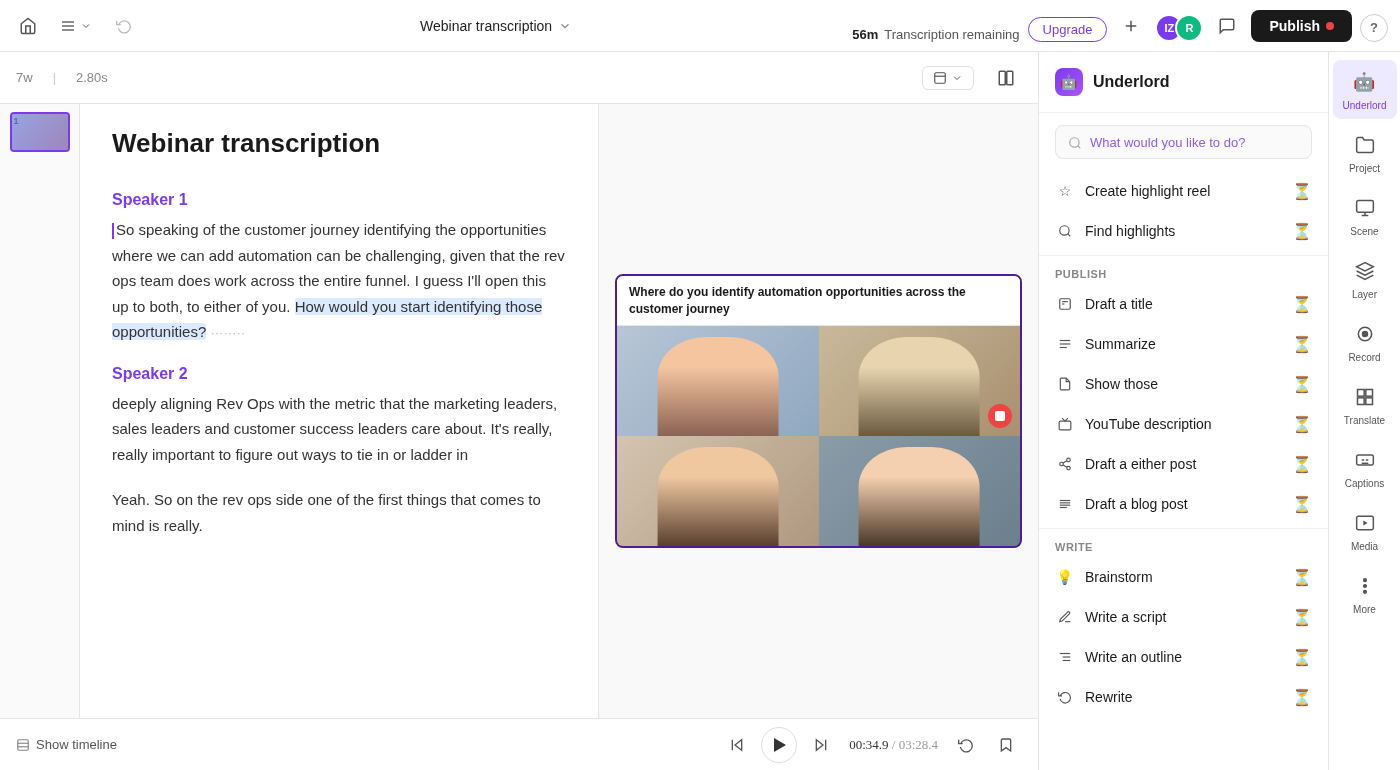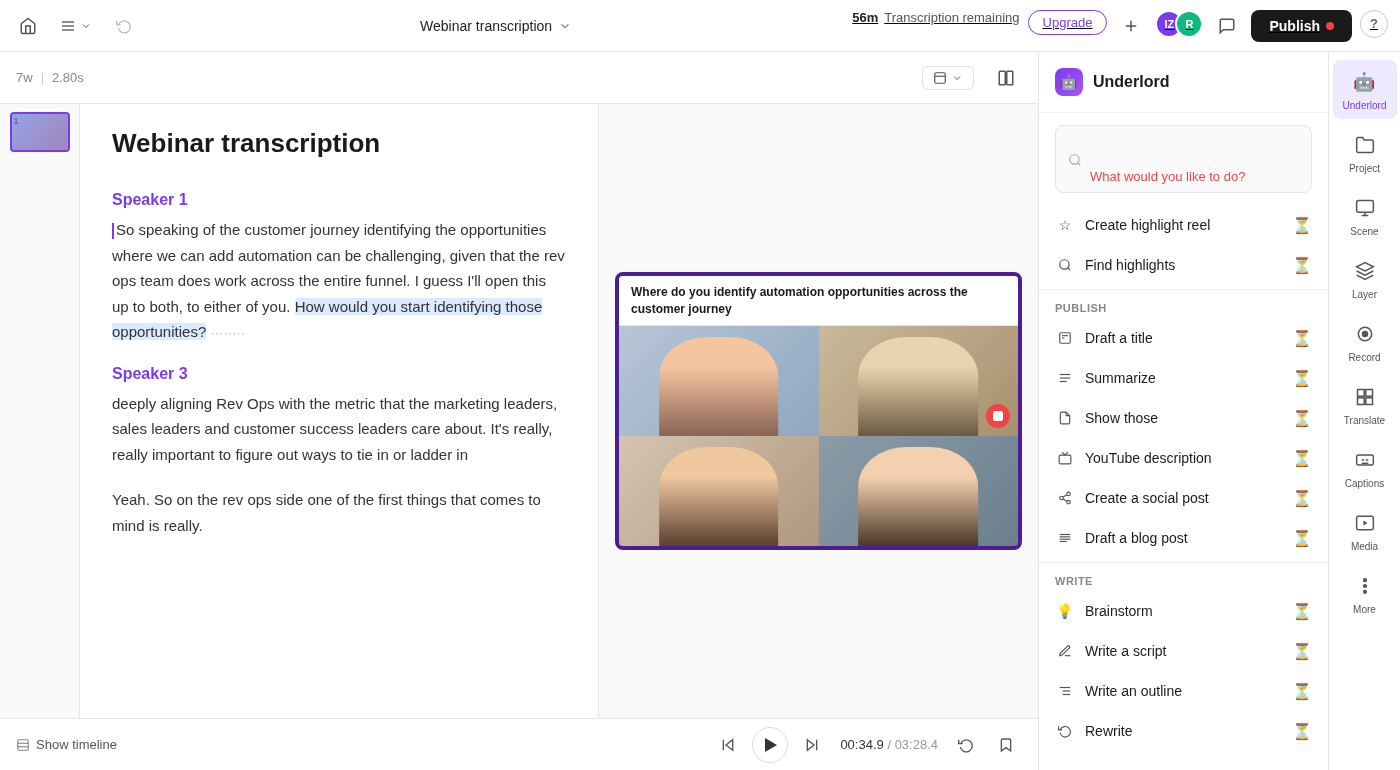--- a/index.html
+++ b/index.html
@@ -6,40 +6,40 @@
     body { font-family: -apple-system, BlinkMacSystemFont, 'Segoe UI', sans-serif; background: #f5f5f5; width: 1400px; height: 770px; overflow: hidden; display: flex; flex-direction: column; }
 
     
     .topbar { height: 52px; background: #fff; border-bottom: 1px solid #e5e5e5; display: flex; align-items: center; padding: 0 12px; gap: 8px; flex-shrink: 0; }
     .topbar-left { display: flex; align-items: center; gap: 8px; }
     .topbar-home { width: 32px; height: 32px; display: flex; align-items: center; justify-content: center; border-radius: 6px; cursor: pointer; }
     .topbar-menu { display: flex; align-items: center; gap: 4px; padding: 4px 8px; border-radius: 6px; cursor: pointer; }
     .topbar-undo { width: 32px; height: 32px; display: flex; align-items: center; justify-content: center; border-radius: 6px; cursor: pointer; color: #999; }
     .topbar-center { flex: 1; display: flex; align-items: center; justify-content: center; gap: 6px; }
     .topbar-title { font-size: 14px; font-weight: 500; color: #222; cursor: pointer; }
-    .topbar-right { display: flex; align-items: flex-start; gap: 8px; text-decoration: underline; }
+    .topbar-right { display: flex; align-items: flex-end; gap: 8px; }
     .transcription-remaining { font-size: 13px; color: #555; display: flex; align-items: center; gap: 6px; }
     .transcription-time { font-weight: 600; color: #222; }
     .upgrade-btn { background: transparent; border: 1.5px solid #7c3aed; color: #7c3aed; border-radius: 20px; padding: 4px 14px; font-size: 13px; font-weight: 500; cursor: pointer; }
     .topbar-icon-btn { width: 32px; height: 32px; display: flex; align-items: center; justify-content: center; border-radius: 6px; cursor: pointer; background: none; border: none; }
     .avatar-group { display: flex; align-items: center; }
     .avatar { width: 28px; height: 28px; border-radius: 50%; display: flex; align-items: center; justify-content: center; font-size: 11px; font-weight: 600; color: #fff; border: 2px solid #fff; }
     .avatar-iz { background: #7c3aed; }
     .avatar-r { background: #10b981; margin-left: -8px; }
     .publish-btn { background: #1a1a1a; color: #fff; border: none; border-radius: 8px; padding: 8px 18px; font-size: 14px; font-weight: 600; cursor: pointer; display: flex; align-items: center; gap: 6px; }
     .publish-dot { width: 8px; height: 8px; border-radius: 50%; background: #ef4444; }
     .help-btn { width: 28px; height: 28px; border-radius: 50%; border: 1.5px solid #ccc; display: flex; align-items: center; justify-content: center; font-size: 13px; font-weight: 600; color: #666; cursor: pointer; background: none; }
 
     
     .main { display: flex; flex: 1; overflow: hidden; }
 
     
     .transcript-panel { flex: 1; display: flex; flex-direction: column; background: #fff; min-width: 0; }
     .transcript-toolbar { height: 52px; border-bottom: 1px solid #e5e5e5; display: flex; align-items: center; padding: 0 16px; gap: 16px; }
-    .toolbar-stats { display: flex; align-items: center; gap: 8px; font-size: 13px; color: #888; }
+    .toolbar-stats { display: flex; align-items: center; gap: 20px; font-size: 13px; color: #888; }
     .toolbar-stat-sep { color: #ccc; }
     .toolbar-spacer { flex: 1; }
     .toolbar-view-btn { display: flex; align-items: center; gap: 4px; border: 1px solid #e0e0e0; border-radius: 6px; padding: 4px 10px; font-size: 13px; cursor: pointer; background: none; }
     .toolbar-split-view { width: 32px; height: 32px; display: flex; align-items: center; justify-content: center; border-radius: 6px; cursor: pointer; }
 
     
     .slide-sidebar { width: 80px; border-right: 1px solid #e5e5e5; padding: 8px; display: flex; flex-direction: column; gap: 6px; align-items: center; background: #fafafa; }
     .slide-thumb { width: 60px; height: 40px; background: #ddd; border-radius: 4px; border: 2px solid #7c3aed; display: flex; align-items: center; justify-content: center; cursor: pointer; overflow: hidden; position: relative; }
     .slide-num { position: absolute; top: 2px; left: 2px; font-size: 9px; color: #555; font-weight: 600; }
     .slide-mini-img { width: 100%; height: 100%; background: linear-gradient(135deg, #667eea 0%, #764ba2 100%); opacity: 0.6; }
@@ -48,41 +48,41 @@
     .transcript-content { flex: 1; display: flex; overflow: hidden; }
     .transcript-text-area { flex: 1; padding: 24px 32px; overflow-y: auto; }
     .transcript-title { font-size: 26px; font-weight: 700; color: #1a1a1a; margin-bottom: 32px; }
     .speaker-label { font-size: 16px; font-weight: 700; color: #7c3aed; margin-bottom: 8px; }
     .transcript-paragraph { font-size: 15px; line-height: 1.7; color: #333; margin-bottom: 20px; }
     .text-highlight { background: #dbeafe; border-radius: 2px; }
     .cursor-bar { display: inline-block; width: 2px; height: 16px; background: #7c3aed; margin-right: 2px; vertical-align: middle; }
 
     
     .video-panel { width: 440px; border-left: 1px solid #e5e5e5; display: flex; align-items: center; justify-content: center; padding: 16px; background: #f9f9f9; }
-    .video-frame { border: 4px solid #4c1d95; border-radius: 8px; overflow: hidden; width: 420px; }
+    .video-frame { border: 2px solid #4c1d95; border-radius: 8px; overflow: hidden; width: 420px; }
     .video-header { background: rgba(255,255,255,0.95); padding: 8px 12px; font-size: 12px; font-weight: 600; color: #1a1a1a; border-bottom: 1px solid #e5e5e5; line-height: 1.4; }
     .video-grid { display: grid; grid-template-columns: 1fr 1fr; grid-template-rows: 1fr 1fr; background: #1a1a1a; }
     .video-cell { height: 110px; overflow: hidden; position: relative; }
     .video-cell-bg1 { background: linear-gradient(135deg, #b8c5d6 0%, #8fa8c0 100%); }
     .video-cell-bg2 { background: linear-gradient(135deg, #c9b99a 0%, #a89070 100%); }
     .video-cell-bg3 { background: linear-gradient(135deg, #d4c5b0 0%, #b09880 100%); }
     .video-cell-bg4 { background: linear-gradient(135deg, #8a9ca8 0%, #6b7f8c 100%); }
     .video-person { position: absolute; bottom: 0; left: 50%; transform: translateX(-50%); width: 60%; height: 90%; border-radius: 40% 40% 0 0; }
     .person1 { background: linear-gradient(180deg, #f5c5a0 30%, #8B6354 100%); }
     .person2 { background: linear-gradient(180deg, #e8d5b0 30%, #6B5A3E 100%); }
     .person3 { background: linear-gradient(180deg, #f0c8a0 30%, #5a4030 100%); }
     .person4 { background: linear-gradient(180deg, #f5d0b0 30%, #4a3828 100%); }
     .record-icon { position: absolute; bottom: 8px; right: 8px; width: 24px; height: 24px; background: #ef4444; border-radius: 50%; display: flex; align-items: center; justify-content: center; }
     .record-inner { width: 10px; height: 10px; background: #fff; border-radius: 2px; }
 
     
     .playback-bar { height: 52px; border-top: 1px solid #e5e5e5; display: flex; align-items: center; padding: 0 16px; gap: 12px; background: #fff; flex-shrink: 0; }
     .timeline-btn { display: flex; align-items: center; gap: 6px; font-size: 13px; color: #555; cursor: pointer; border: none; background: none; }
     .playback-spacer { flex: 1; }
-    .time-display { font-size: 13px; color: #333; font-weight: 500; font-family: Liberation Sans, sans-serif; }
+    .time-display { font-size: 13px; color: #333; font-weight: 500; font-family: Liberation Serif, serif; }
     .time-total { color: #999; }
     .playback-controls { display: flex; align-items: center; gap: 8px; }
     .pb-btn { width: 32px; height: 32px; display: flex; align-items: center; justify-content: center; border-radius: 6px; cursor: pointer; border: none; background: none; color: #555; }
     .pb-play { width: 36px; height: 36px; background: #fff; border: 1.5px solid #ddd; border-radius: 50%; display: flex; align-items: center; justify-content: center; cursor: pointer; }
     .pb-play-triangle { width: 0; height: 0; border-style: solid; border-width: 7px 0 7px 12px; border-color: transparent transparent transparent #333; margin-left: 2px; }
     .playback-right-controls { display: flex; align-items: center; gap: 8px; }
 
     
     .underlord-panel { width: 290px; background: #fff; border-left: 1px solid #e5e5e5; display: flex; flex-direction: column; flex-shrink: 0; overflow-y: auto; }
     .underlord-header { padding: 16px; display: flex; align-items: center; gap: 10px; border-bottom: 1px solid #f0f0f0; }
@@ -215,21 +215,21 @@
       </div>
 
       <div class="transcript-text-area">
         <h1 class="transcript-title">Webinar transcription</h1>
 
         <div class="speaker-label">Speaker 1</div>
         <p class="transcript-paragraph">
           <span class="cursor-bar"></span>So speaking of the customer journey identifying the opportunities where we can add automation can be challenging, given that the rev ops team does work across the entire funnel. I guess I'll open this up to both, to either of you. <span class="text-highlight">How would you start identifying those opportunities?</span> <span style="color:#bbb; font-size:13px;">········</span>
         </p>
 
-        <div class="speaker-label">Speaker 3</div>
+        <div class="speaker-label">Speaker 2</div>
         <p class="transcript-paragraph">deeply aligning Rev Ops with the metric that the marketing leaders, sales leaders and customer success leaders care about. It's really, really important to figure out ways to tie in or ladder in</p>
         <p class="transcript-paragraph">Yeah. So on the rev ops side one of the first things that comes to mind is really.</p>
       </div>
 
       <div class="video-panel">
         <div class="video-frame">
           <div class="video-header">Where do you identify automation opportunities across the customer journey</div>
           <div class="video-grid">
             <div class="video-cell video-cell-bg1">
               <div class="video-person person1"></div>
@@ -305,21 +305,21 @@
       <span class="underlord-title">Underlord</span>
     </div>
 
     <div class="search-bar">
       <span class="search-icon">
         <svg width="14" height="14" viewBox="0 0 24 24" fill="none" stroke="#aaa" stroke-width="2">
             <circle cx="11" cy="11" r="8"></circle>
             <line x1="21" y1="21" x2="16.65" y2="16.65"></line>
           </svg>
       </span>
-      <span class="search-input" style="color:#ef4444;margin-top:35px;">What would you like to do?</span>
+      <span class="search-input" style="color:#8b5cf6;">What would you like to do?</span>
     </div>
 
     <div class="ai-item">
       <div class="ai-item-left">
         <span class="ai-item-icon">☆</span>
         <span class="ai-item-label">Create highlight reel</span>
       </div>
       <span class="ai-credit-icon">⏳</span>
     </div>
     <div class="ai-item">
@@ -392,21 +392,21 @@
       <div class="ai-item-left">
         <span class="ai-item-icon">
           <svg width="14" height="14" viewBox="0 0 24 24" fill="none" stroke="#555" stroke-width="2">
               <circle cx="18" cy="5" r="3"></circle>
               <circle cx="6" cy="12" r="3"></circle>
               <circle cx="18" cy="19" r="3"></circle>
               <line x1="8.59" y1="13.51" x2="15.42" y2="17.49"></line>
               <line x1="15.41" y1="6.51" x2="8.59" y2="10.49"></line>
             </svg>
         </span>
-        <span class="ai-item-label">Create a social post</span>
+        <span class="ai-item-label">Draft a either post</span>
       </div>
       <span class="ai-credit-icon">⏳</span>
     </div>
     <div class="ai-item">
       <div class="ai-item-left">
         <span class="ai-item-icon">
           <svg width="14" height="14" viewBox="0 0 24 24" fill="none" stroke="#555" stroke-width="2">
               <line x1="3" y1="6" x2="21" y2="6"></line>
               <line x1="3" y1="10" x2="21" y2="10"></line>
               <line x1="3" y1="14" x2="21" y2="14"></line>

